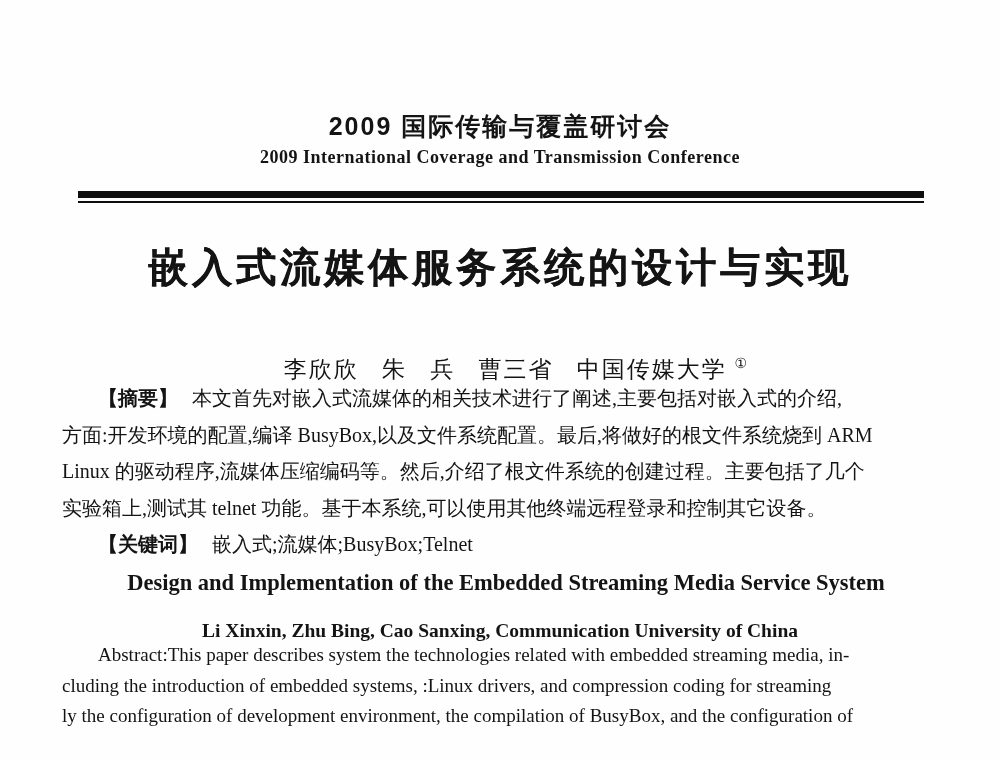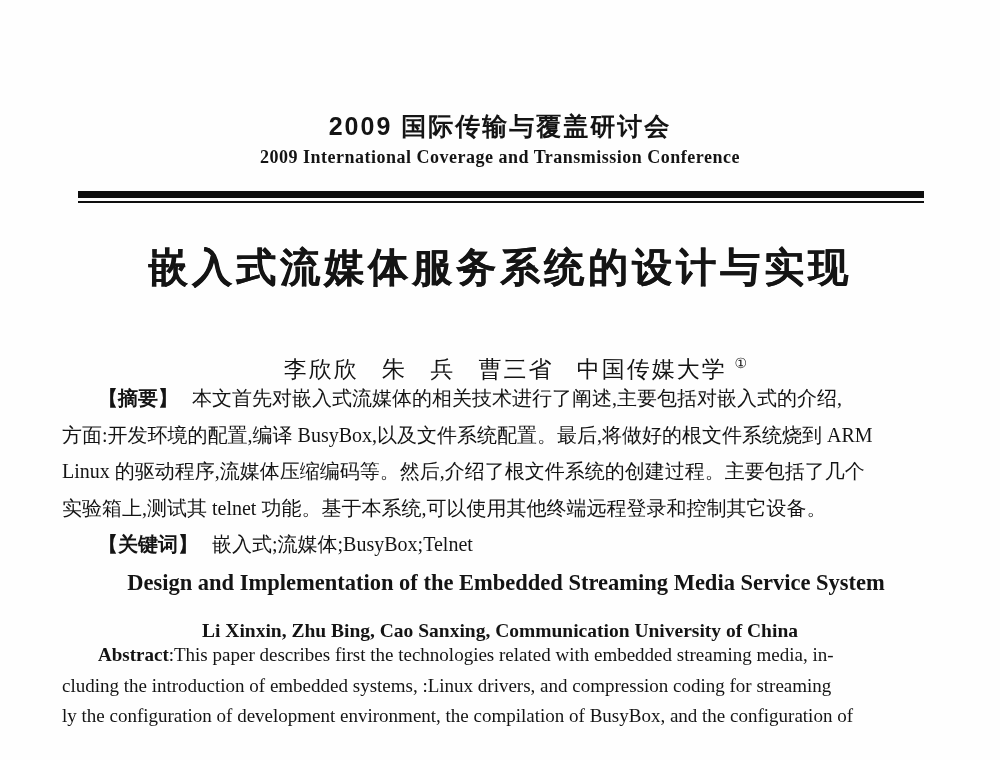--- a/index.html
+++ b/index.html
@@ -85,21 +85,21 @@
     font-size: 19.5px;
   }
   .abstract-en {
     top: 640px;
     left: 62px;
     width: 878px;
     font-size: 19px;
     line-height: 30.5px;
   }
   .abstract-en .label-en {
-    font-weight: bold;
+    font-weight: normal;
   }
 </style>
 </head>
 <body>
 
 <div class="page">
 
   <div class="abs center header-cn">2009 国际传输与覆盖研讨会</div>
 
   <div class="abs center header-en">2009 International Coverage and Transmission Conference</div>
@@ -123,19 +123,19 @@
       <span class="cjk-label">【关键词】</span><span>嵌入式;流媒体;BusyBox;Telnet</span>
     </div>
   </div>
 
   <h2 class="abs center title-en" style="margin:6px;">Design and Implementation of the Embedded Streaming Media Service System</h2>
 
   <div class="abs center authors-en">Li Xinxin, Zhu Bing, Cao Sanxing, Communication University of China</div>
 
   <div class="abs abstract-en">
     <div class="para-line indent">
-      <span class="label-en">Abstract</span><span>:This paper describes first the technologies related with embedded streaming media, in-</span>
+      <span class="label-en">Abstract</span><span>:This paper describes system the technologies related with embedded streaming media, in-</span>
     </div>
     <div class="para-line">cluding the introduction of embedded systems, :Linux drivers, and compression coding for streaming</div>
     <div class="para-line">ly the configuration of development environment, the compilation of BusyBox, and the configuration of</div>
   </div>
 
 </div>
 
 </body></html>

